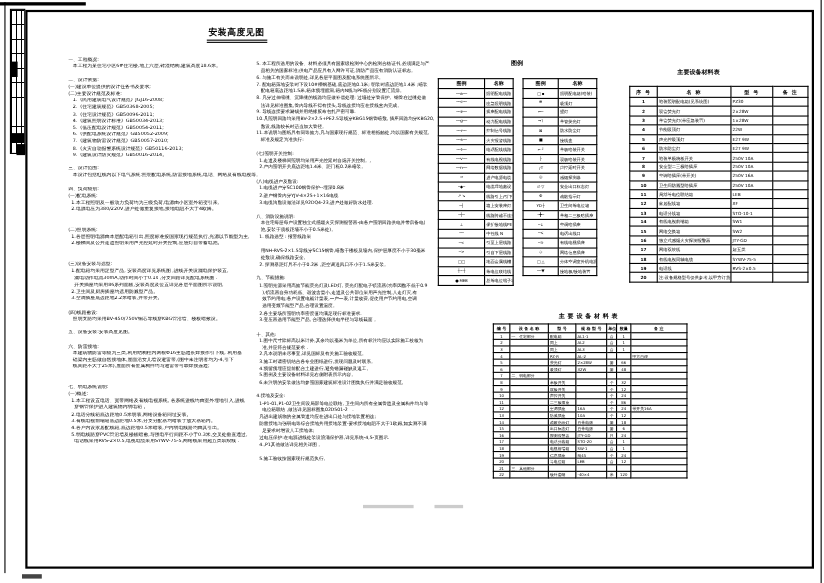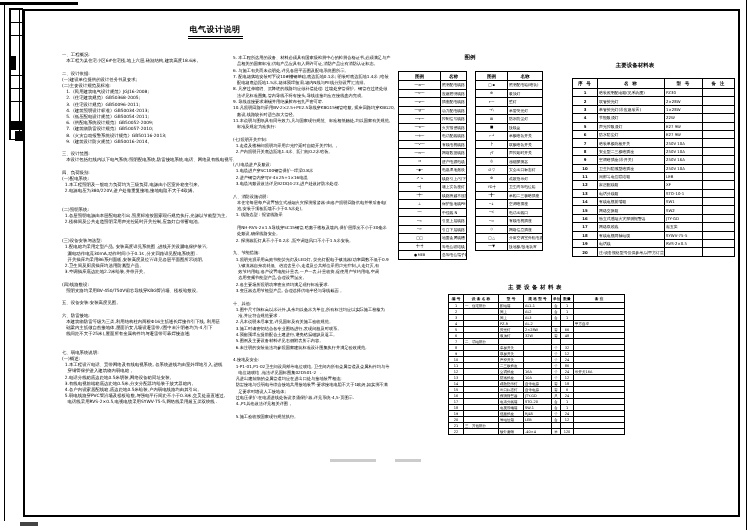--- a/index.html
+++ b/index.html
@@ -75,21 +75,21 @@
   <div id="outer-topbar" class="abs"></div>
   <div id="frame" class="abs"></div>
 
   <div id="signoff" class="abs">
     <div class="signoff-blob" style="left:0;top:47px;width:6px;height:14px;"></div>
     <div class="signoff-blob" style="left:0;top:112px;width:12px;height:9px;"></div>
     <div class="signoff-blob" style="left:5px;top:122px;width:8px;height:10px;"></div>
   </div>
 
   <div id="title-wrap" class="abs">
-    <span>电气设计说明</span>
+    <span>安装高度见图</span>
   </div>
 
   <div id="col1" class="abs notes">
       <div class="note-line">一、工程概况:</div>
       <div class="note-line">   本工程为某住宅小区6#住宅楼,地上六层,砖混结构,建筑高度18.6米。</div>
       <div class="note-line">&nbsp;</div>
       <div class="note-line">二、设计依据:</div>
       <div class="note-line">(一)建设单位提供的设计任务书及要求;</div>
       <div class="note-line">(二)主要设计规范及标准:</div>
       <div class="note-line">   1.《民用建筑电气设计规范》JGJ16-2008;</div>

